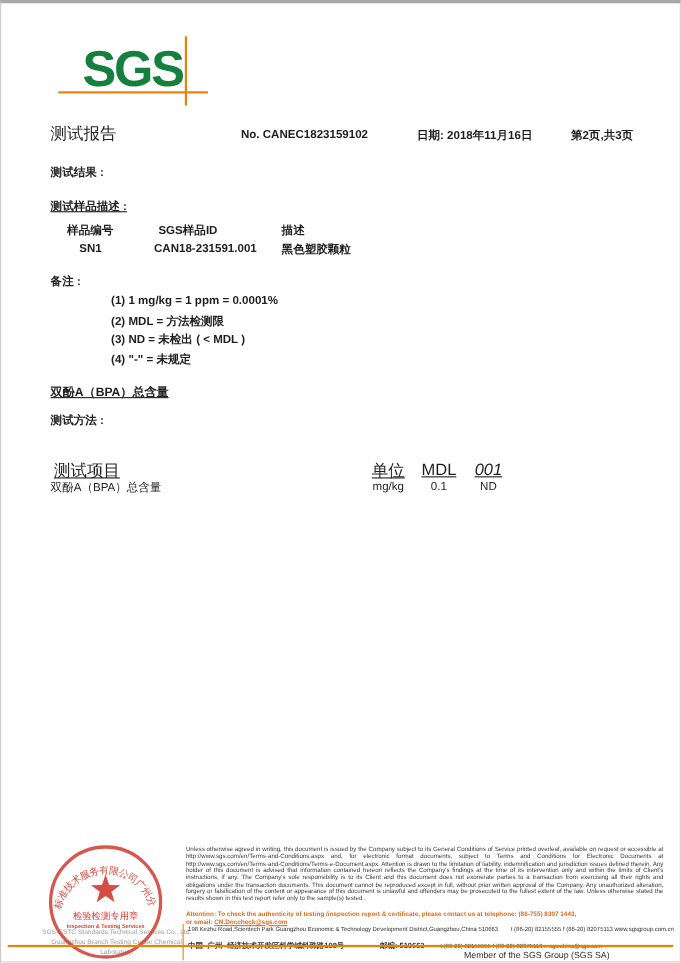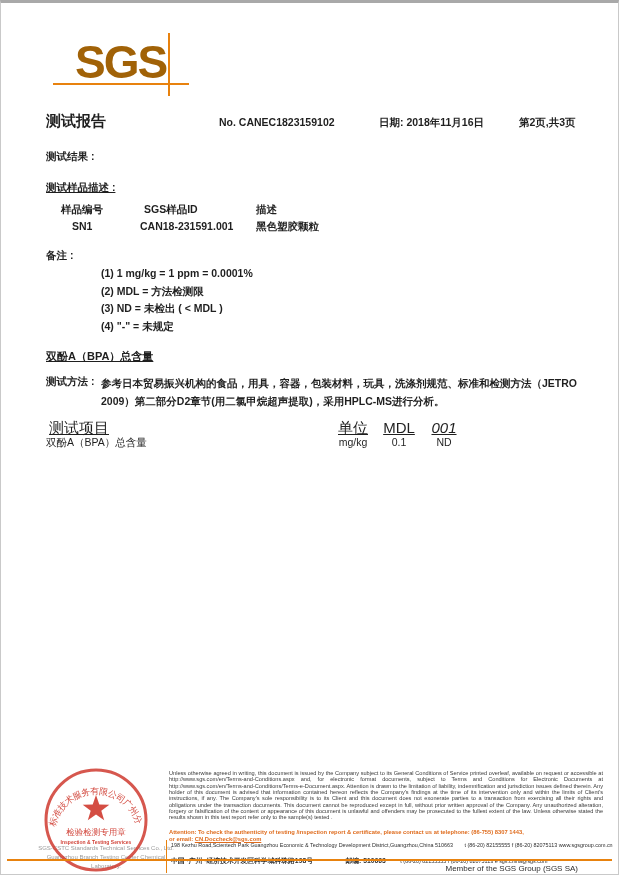--- a/index.html
+++ b/index.html
@@ -4,26 +4,26 @@
 <style>
   html,body{margin:0;padding:0;background:#e9e9e9;}
   .page{
     position:relative;width:617px;height:871px;background:#ffffff;
     border:1px solid #c9c9c9;border-top:3px solid #a9a9a9;
     font-family:"Liberation Sans","DejaVu Sans",sans-serif;color:#1f1f1f;
     overflow:hidden;
   }
   .abs{position:absolute;}
   
-  .sgs-logo{left:74px;top:36px;font-size:46px;font-weight:bold;color:#a16207;
+  .sgs-logo{left:74px;top:36px;font-size:46px;font-weight:bold;color:#15803d;
     letter-spacing:-2px;line-height:1;}
   .logo-hline{left:52px;top:80px;width:136px;height:2px;background:#e8820e;}
   .logo-vline{left:167px;top:30px;width:2px;height:63px;background:#e8820e;}
   
-  .doc-title{left:45px;top:109px;font-size:15px;font-weight:bold;}
+  .doc-title{left:45px;top:109px;font-size:15px;font-weight:normal;}
   .hdr{font-size:10.5px;font-weight:bold;top:113px;text-align:right;}
   .report-no{left:218px;}
   .report-date{left:378px;}
   .page-info{left:518px;}
   
   .lbl{font-size:10.5px;font-weight:bold;}
   .txt{font-size:10.5px;font-weight:bold;}
   .u{text-decoration:underline;}
   .results-label{left:45px;top:147px;}
   .sample-heading{left:45px;top:178px;}
@@ -59,21 +59,21 @@
   .attention{left:168px;top:826px;width:434px;font-size:5.8px;line-height:6.6px;
     font-weight:bold;color:#df6b1c;}
   .addr-rule{left:165px;top:837px;width:1px;height:33px;background:#e8820e;}
   .addr{left:170px;width:440px;color:#2e2e2e;white-space:nowrap;}
   .addr-en{top:839px;font-size:5.4px;}
   .addr-cn{top:846px;}
   .addr-cn .cn{font-size:6.8px;font-weight:bold;}
   .addr-cn .sm{font-size:5.4px;}
   .gap{display:inline-block;width:10px;}
   .footer-hr{left:6px;top:856px;width:605px;height:2px;background:#e8820e;}
-  .member{left:377px;top:861px;width:200px;text-align:right;font-size:8px;color:#2e2e2e;}
+  .member{left:387px;top:861px;width:200px;text-align:center;font-size:8px;color:#2e2e2e;}
 </style>
 </head>
 <body>
 
 <div class="page">
 
   <div class="abs sgs-logo">SGS</div>
   <div class="abs logo-hline"></div>
   <div class="abs logo-vline"></div>
 
@@ -93,21 +93,20 @@
   <div class="abs txt s-c3">黑色塑胶颗粒</div>
 
   <div class="abs lbl notes-label">备注 :</div>
   <div class="abs txt note n1">(1) 1 mg/kg = 1 ppm = 0.0001%</div>
   <div class="abs txt note n2">(2) MDL = 方法检测限</div>
   <div class="abs txt note n3">(3) ND = 未检出 ( &lt; MDL )</div>
   <div class="abs txt note n4">(4) "-" = 未规定</div>
 
   <div class="abs lbl u bpa-heading">双酚A（BPA）总含量</div>
   <div class="abs lbl method-label">测试方法 :</div>
-  <div class="abs txt method-text">参考日本贸易振兴机构的食品，用具，容器，包装材料，玩具，洗涤剂规范、标准和检测方法（JETRO 2009）第二部分D2章节(用二氯甲烷超声提取)，采用HPLC-MS进行分析。</div>
 
   <div class="abs rt-head u rt-item-h">测试项目</div>
   <div class="abs rt-head u ctr col-unit">单位</div>
   <div class="abs rt-head u ctr col-mdl">MDL</div>
   <div class="abs rt-head u ctr col-001">001</div>
   <div class="abs rt-row rt-item">双酚A（BPA）总含量</div>
   <div class="abs rt-row ctr col-unit">mg/kg</div>
   <div class="abs rt-row ctr col-mdl">0.1</div>
   <div class="abs rt-row ctr col-001" style="font-style:normal;">ND</div>
 

